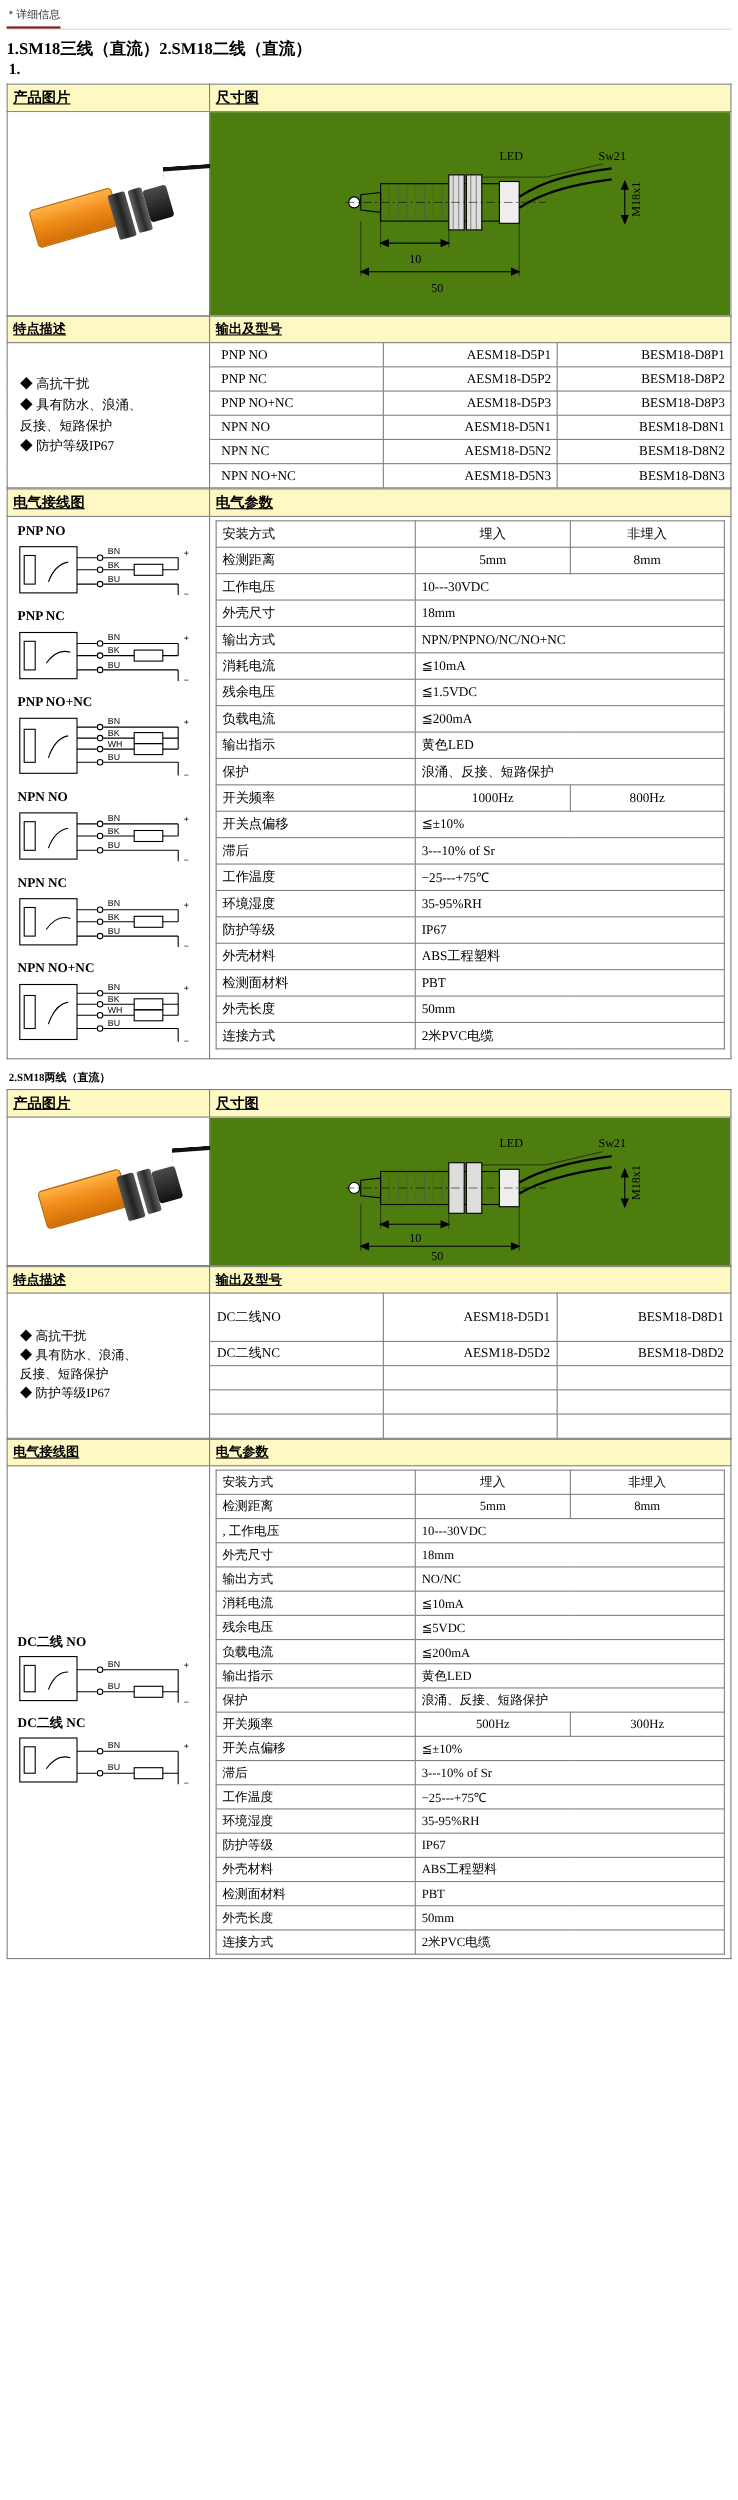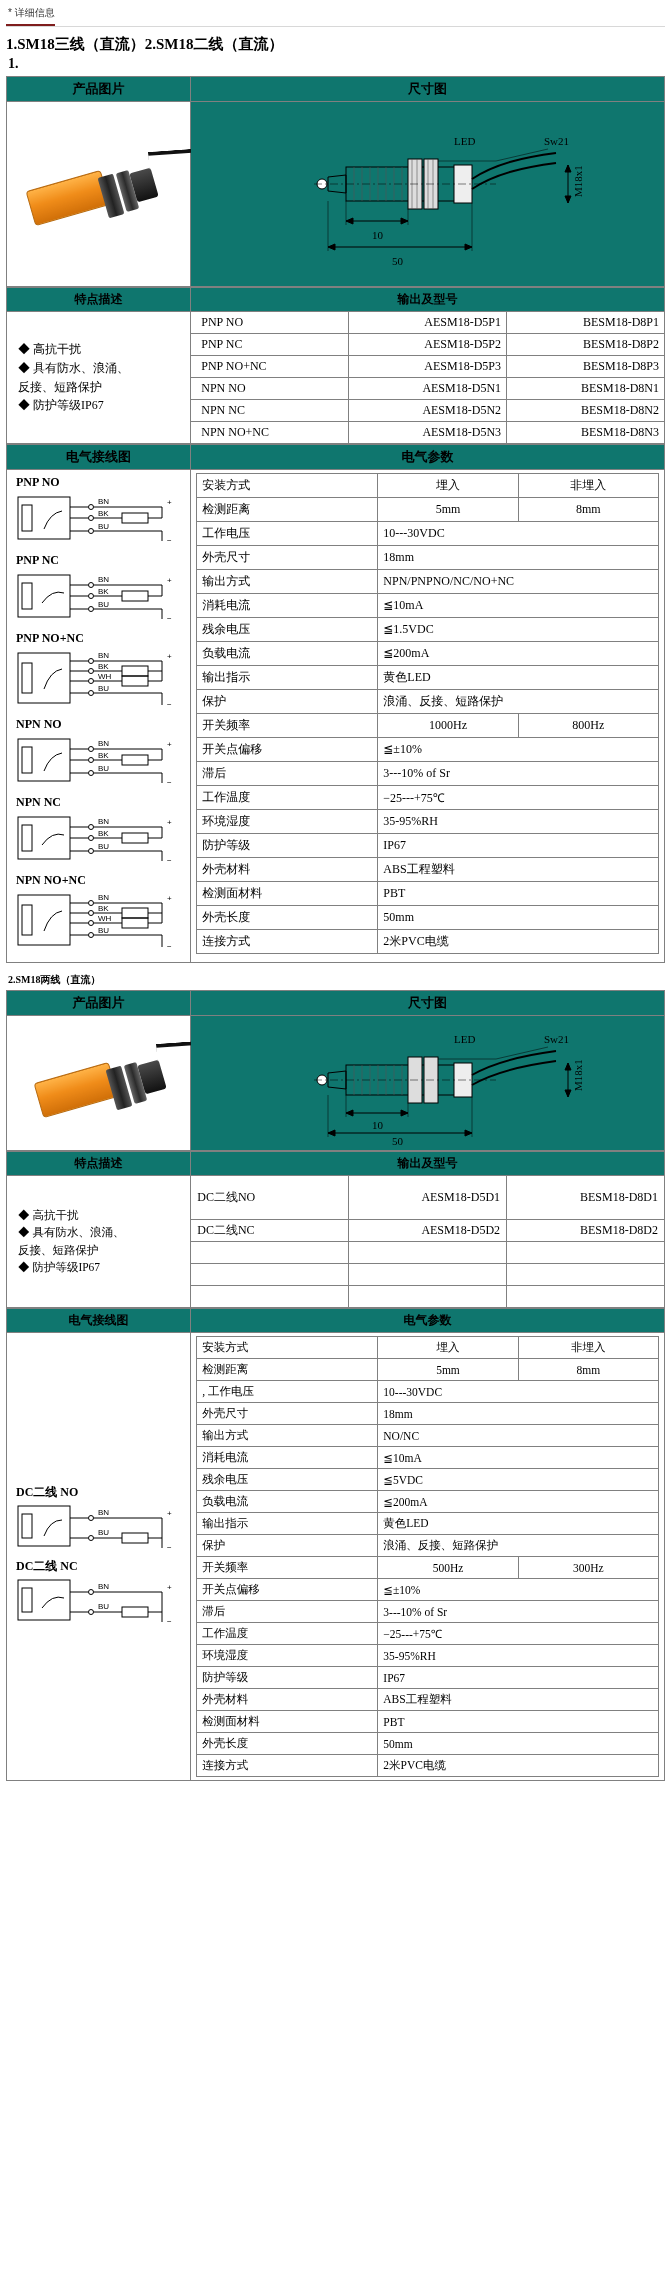--- a/index.html
+++ b/index.html
@@ -41,25 +41,25 @@
     font-family: "Liberation Serif", serif;
   }
 
   table.grid { border-collapse: collapse; width: 100%; table-layout: fixed; }
   table.grid td, table.grid th {
     border: 1px solid #808080;
     padding: 3px 5px;
     vertical-align: middle;
   }
   .hdr {
-    background: #0f766e;
-    text-align: center;
+    background: #fef9c3;
     font-weight: bold;
     font-size: 13px;
     font-family: "Liberation Serif", serif;
+    text-decoration: underline;
   }
   .hdr-sm { font-size: 12px; }
 
   
   .photo-cell { height: 180px; background:#fff; position: relative; }
   .photo-cell.small { height: 130px; }
 
   .sensor { position:absolute; left: 22px; top: 52px; }
   .sensor.sm { left: 30px; top: 30px; }
 
@@ -88,21 +88,21 @@
   }
   .cable {
     position:absolute; left: 120px; top: -6px; width: 110px; height: 34px;
     border-top: 4px solid #111;
     border-right: 4px solid #111;
     border-radius: 0 60% 0 0;
     transform: rotate(-4deg);
   }
 
   
-  .dim-cell { position:relative; background:#0f766e; }
+  .dim-cell { position:relative; background:#4d7c0f; }
   .dim-svg { display:block; margin: 0 auto; }
 
   
   .features {
     font-size: 12px;
     line-height: 1.55;
     font-family: "Liberation Serif", serif;
     padding: 8px 6px;
   }
   .features div { white-space: nowrap; }

